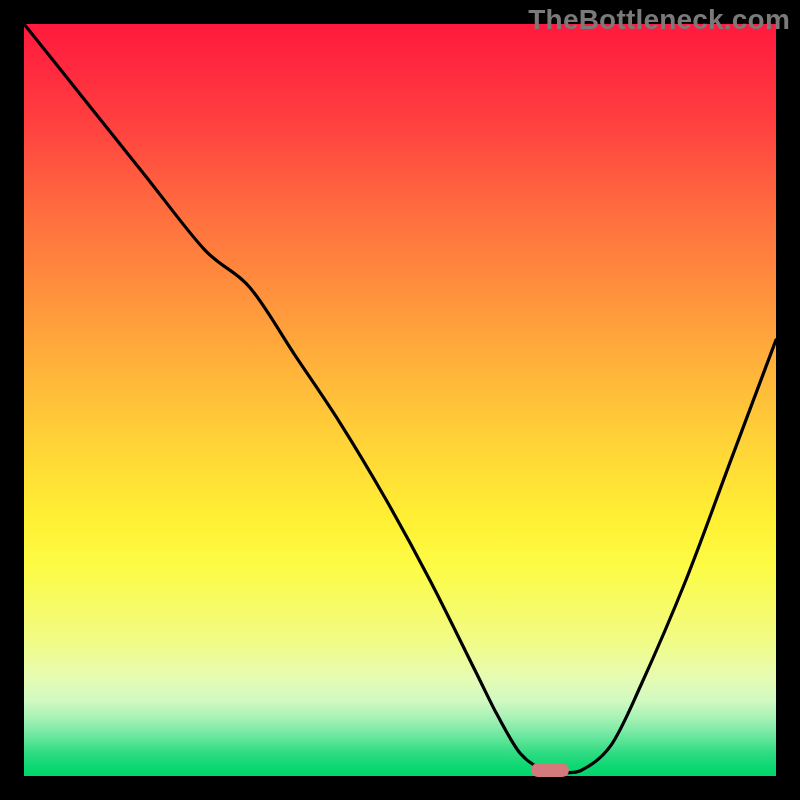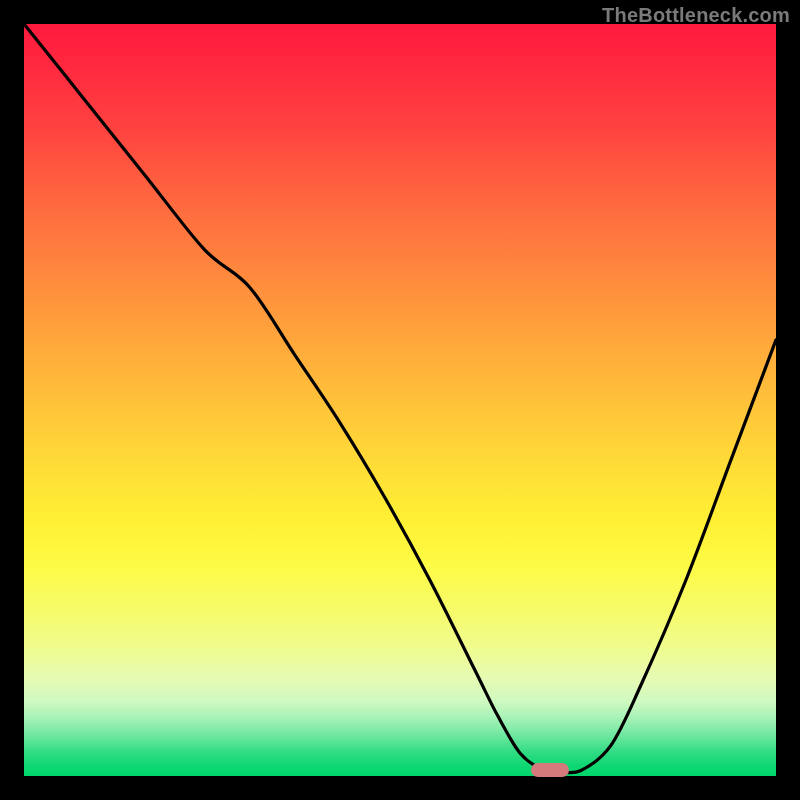--- a/index.html
+++ b/index.html
@@ -67,21 +67,21 @@
     height: 14px;
     border-radius: 7px;
     background: #d47a7d;
     transform: translate(-50%, -50%);
   }
   .watermark {
     position: absolute;
     top: 4px;
     right: 10px;
     font-family: Arial, Helvetica, sans-serif;
-    font-size: 20px;
+    font-size: 28px;
     font-weight: 600;
     color: #7a7a7a;
     letter-spacing: 0.2px;
   }
 </style>
 </head>
 <body>
 
 <div class="frame">
   <div class="plot-area">

